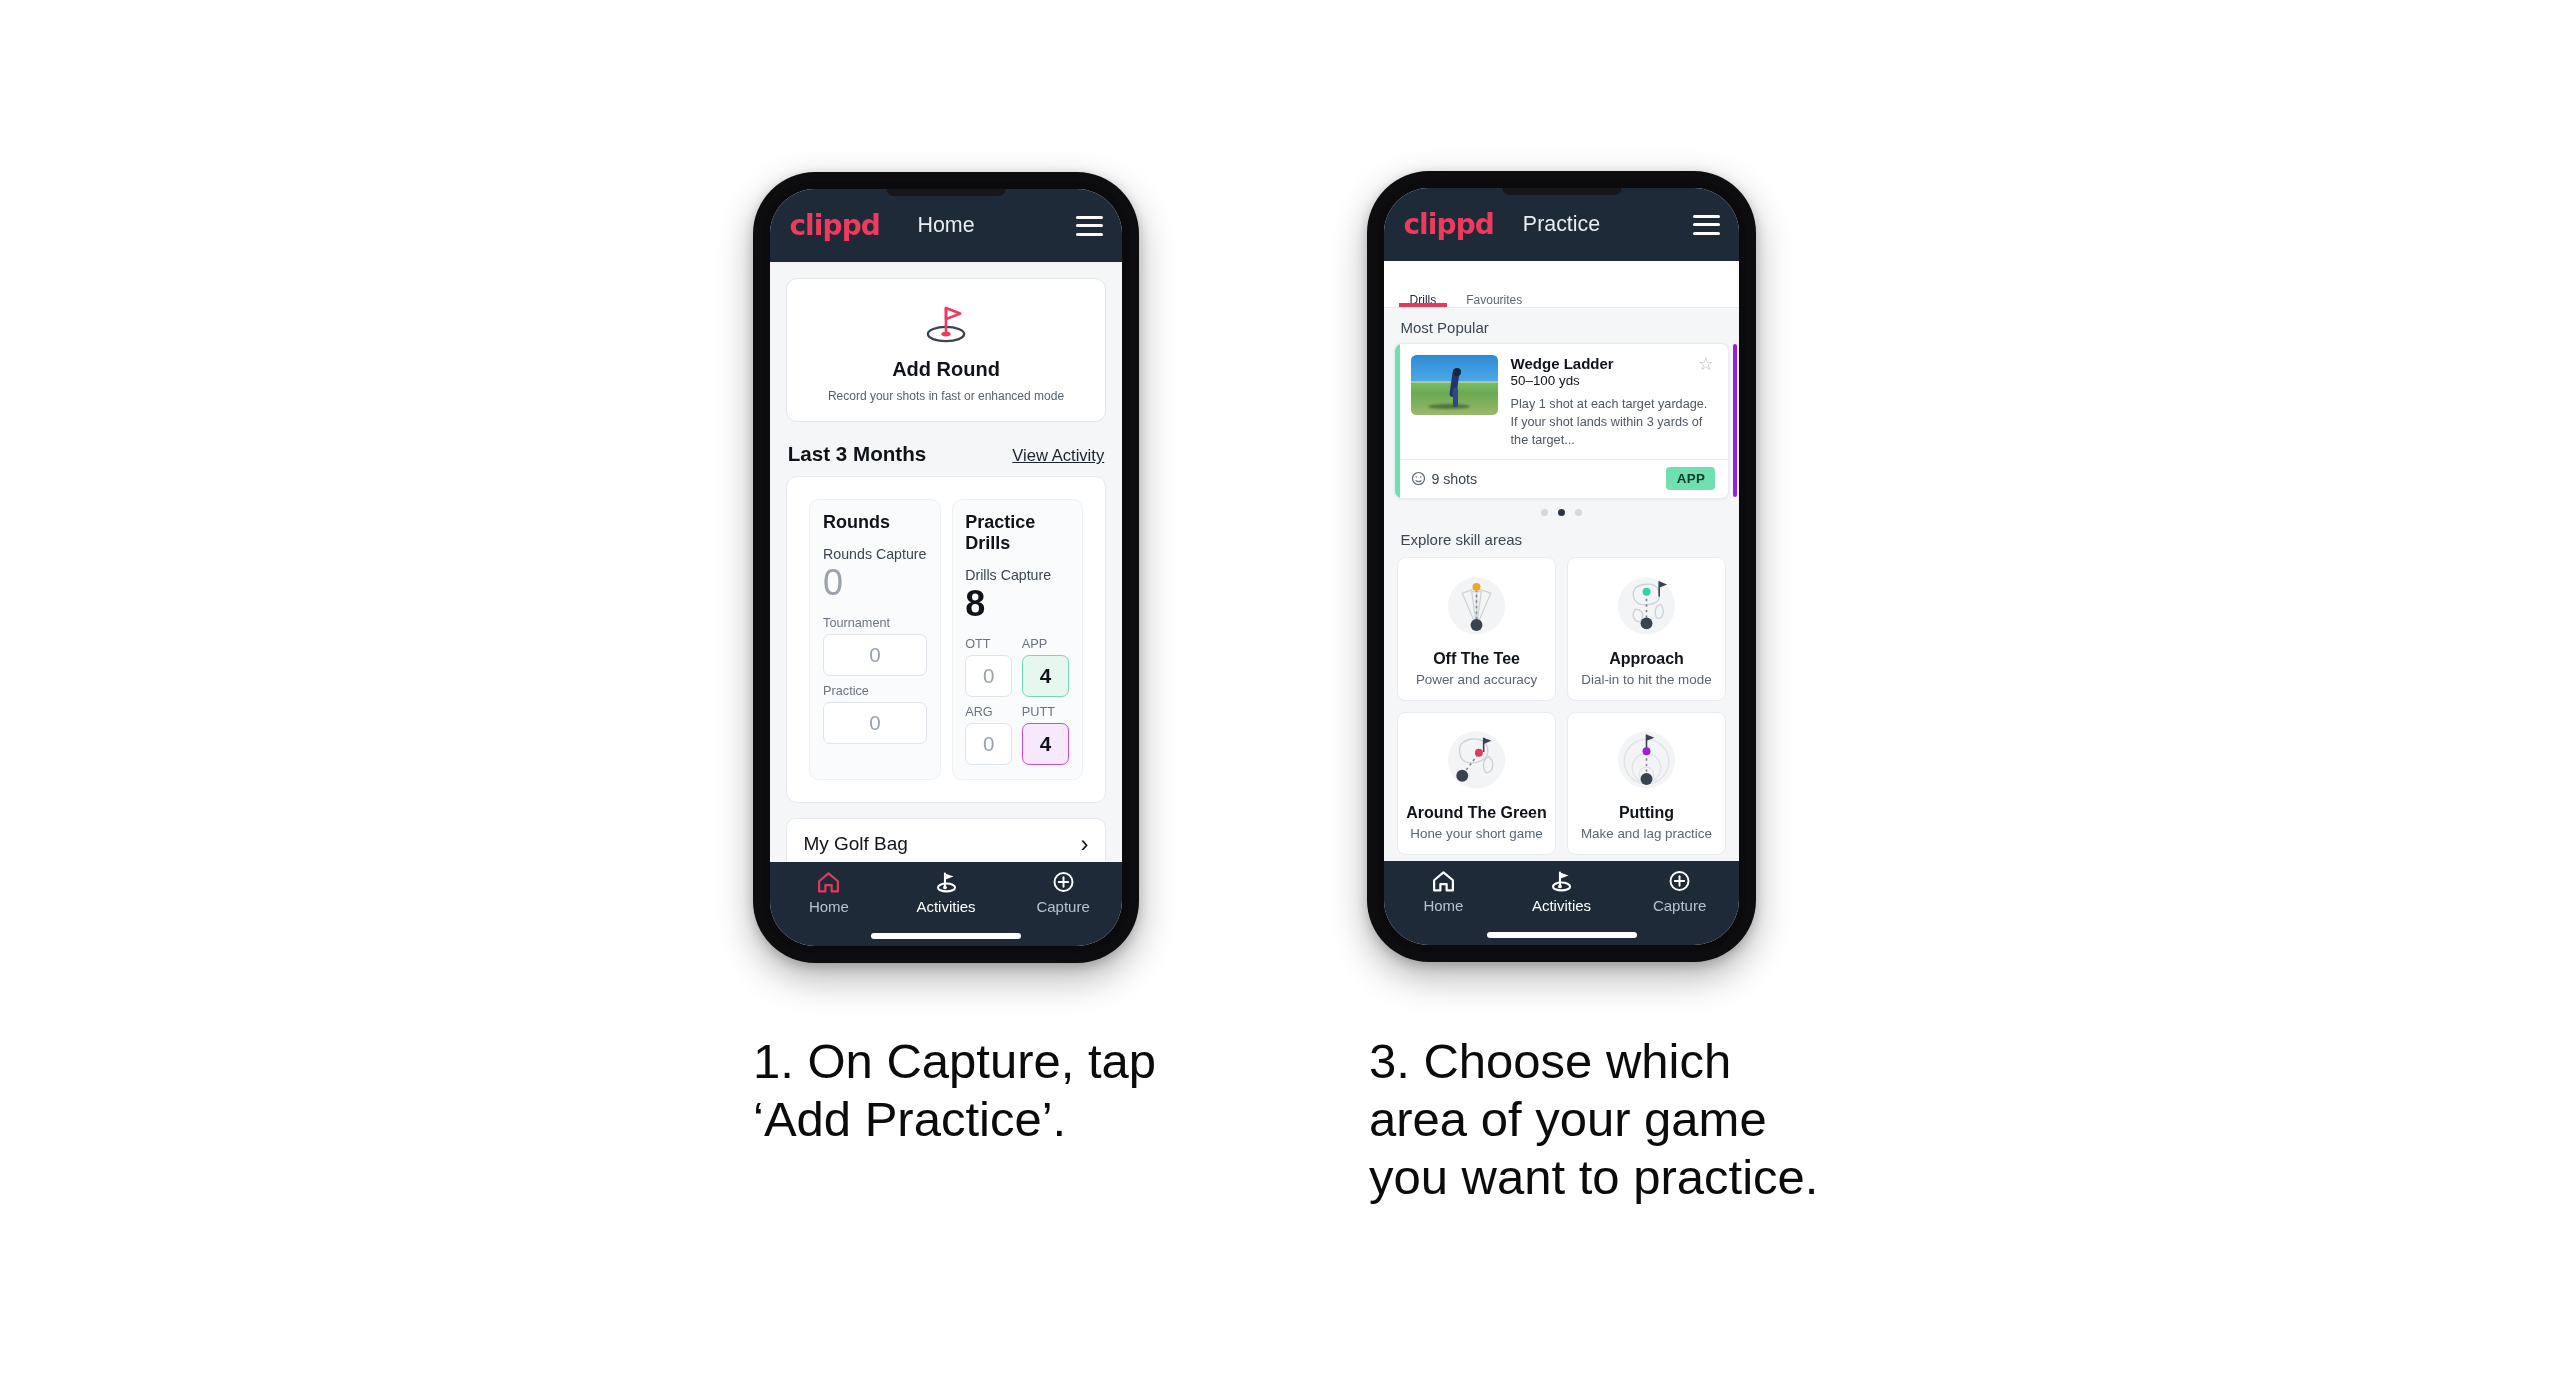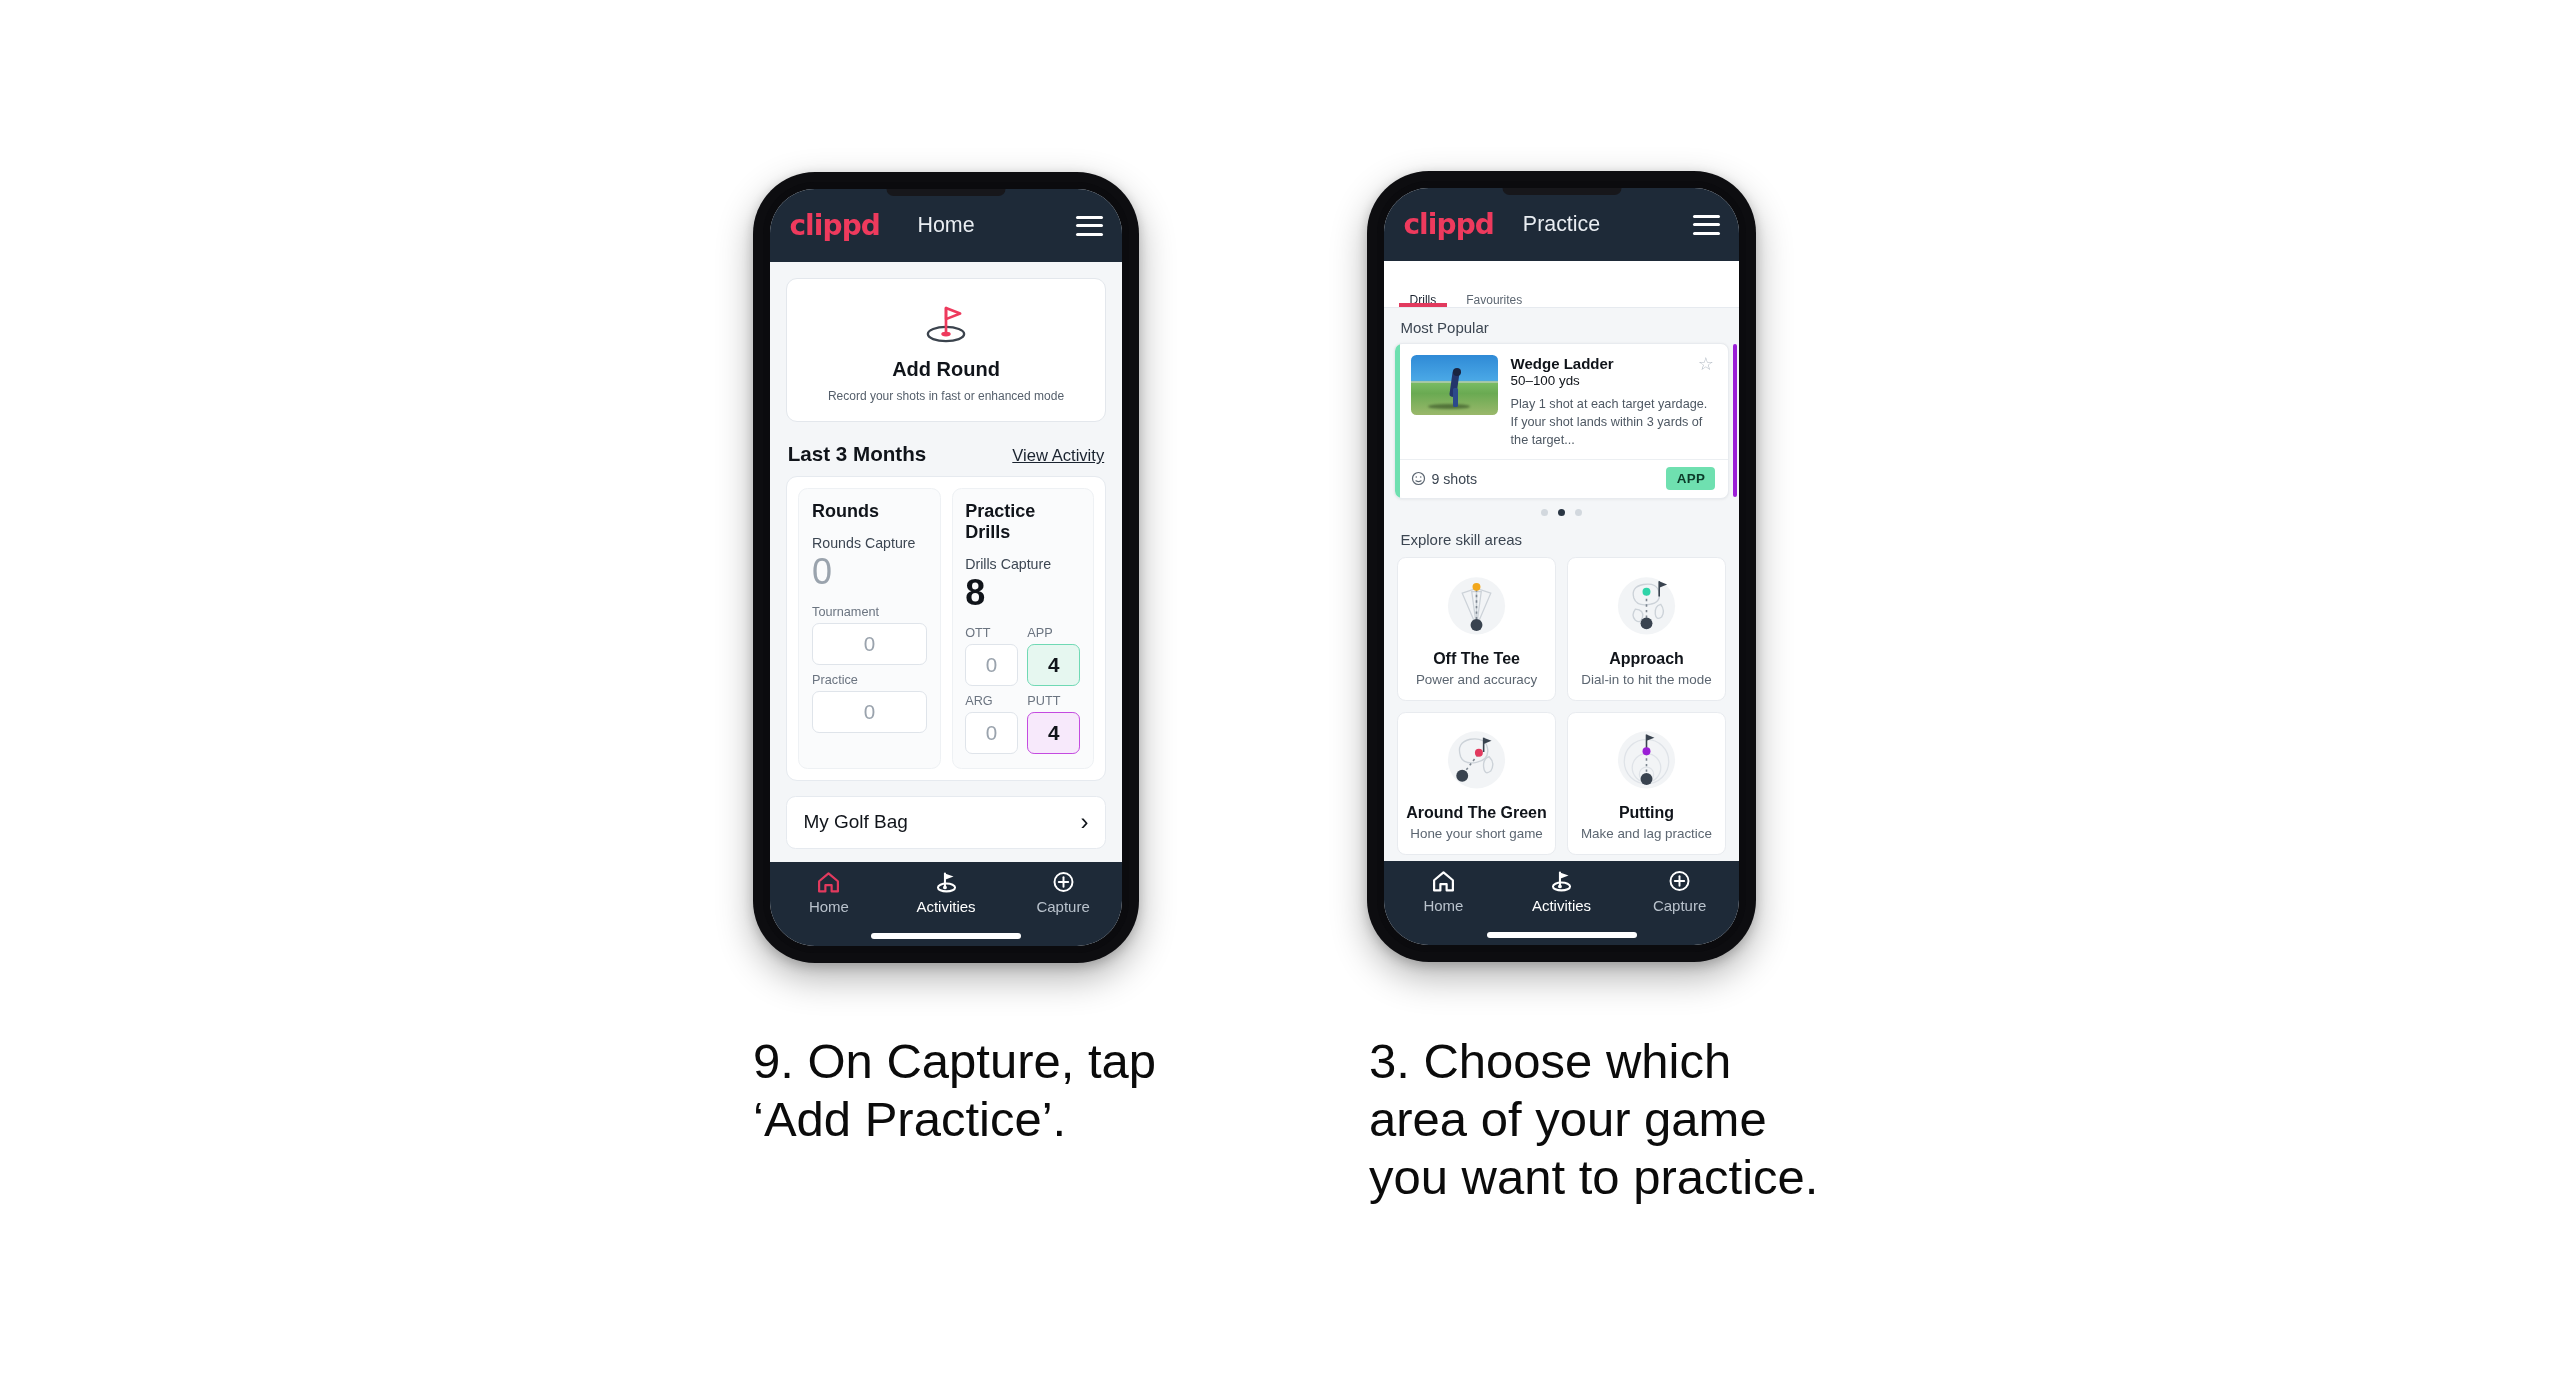--- a/index.html
+++ b/index.html
@@ -46,21 +46,21 @@
              padding:17.4px 8px 16px;text-align:center;}
   .quickcard .ic{height:52px;display:flex;align-items:center;justify-content:center;margin-bottom:9.5px;}
   .quickcard .t{font-size:20px;font-weight:700;color:#10141a;margin-bottom:7.1px;}
   .quickcard .d{font-size:12px;line-height:1.35;color:#555f6b;}
 
   .sechead{display:flex;align-items:baseline;justify-content:space-between;padding:20.6px 17.4px 9.5px;}
   .sechead .h{font-size:20.6px;font-weight:700;color:#10141a;}
   .sechead .lnk{font-size:16.6px;color:#1b2430;text-decoration:underline;}
 
   .statwrap{margin:0 16px;background:#fff;border:0.8px solid #e6eaef;border-radius:11px;
-            padding:11px;display:flex;gap:11px;}
+            padding:22px;display:flex;gap:11px;}
   .statcol{flex:1;background:#fafbfc;border:0.8px solid #eef1f4;border-radius:9.5px;padding:12.7px 12.7px 14.2px;}
   .statcol h4{margin:0 0 12.7px;font-size:18px;font-weight:700;color:#10141a;}
   .capl{font-size:14.2px;color:#3c4652;margin-bottom:1.6px;}
   .capv{font-size:36px;font-weight:700;line-height:1.05;margin-bottom:14.2px;}
   .capv.zero{color:#9aa3ad;font-weight:500;}
   .capv.num{color:#10141a;}
   .minirow{display:flex;gap:9.5px;}
   .mini{flex:1;}
   .mini .ml{font-size:12.7px;color:#6b7480;margin-bottom:4px;}
   .mini .mb{border:0.8px solid #dfe4ea;border-radius:7.1px;height:40px;display:flex;
@@ -406,20 +406,20 @@
             <line x1="16" y1="9" x2="16" y2="21" stroke="#fff" stroke-width="2.5" stroke-linecap="round"></line>
             <line x1="10" y1="15" x2="22" y2="15" stroke="#fff" stroke-width="2.5" stroke-linecap="round"></line>
           </svg>
           <div class="lbl">Capture</div>
         </div>
         <div class="homebar"></div>
       </div>
     </div>
   </div>
 
-  <div class="caption" style="left:753px;top:1033px;width:443px;">9. On Capture, tap
+  <div class="caption" style="left:753px;top:1033px;width:443px;">1. On Capture, tap
 ‘Add Practice’.</div>
   <div class="caption" style="left:1369px;top:1033px;width:491px;">3. Choose which
 area of your game
 you want to practice.</div>
 
 </div>
 
 
 </body></html>

